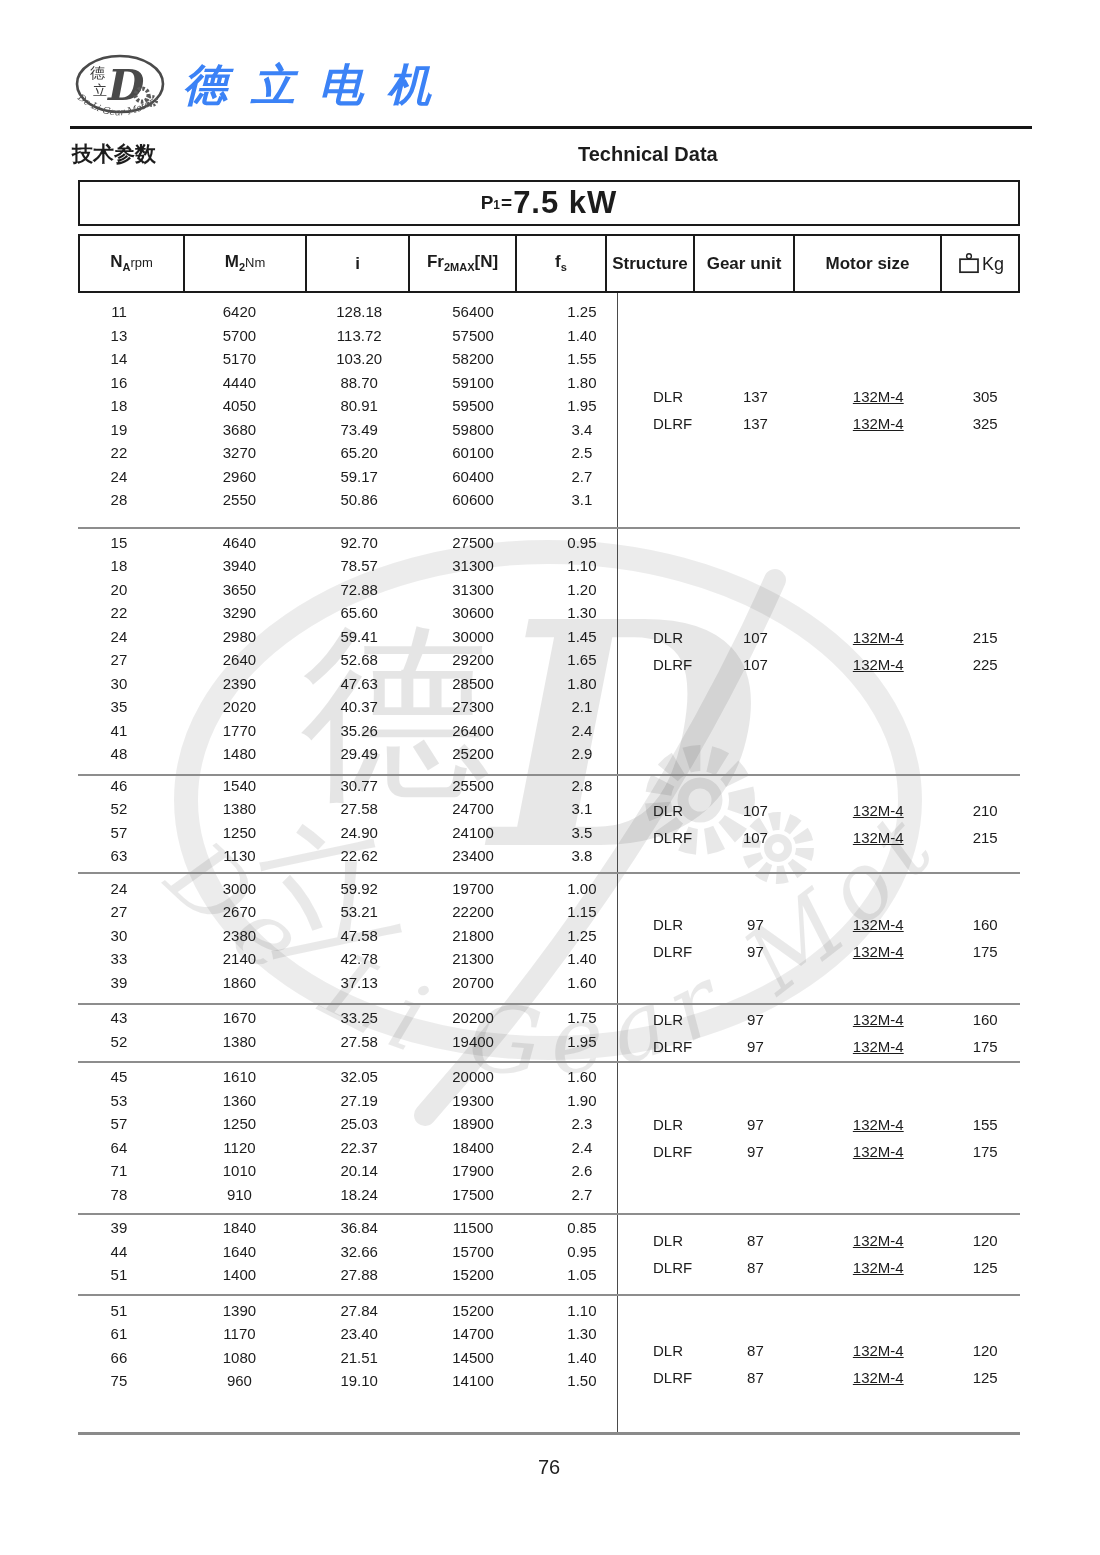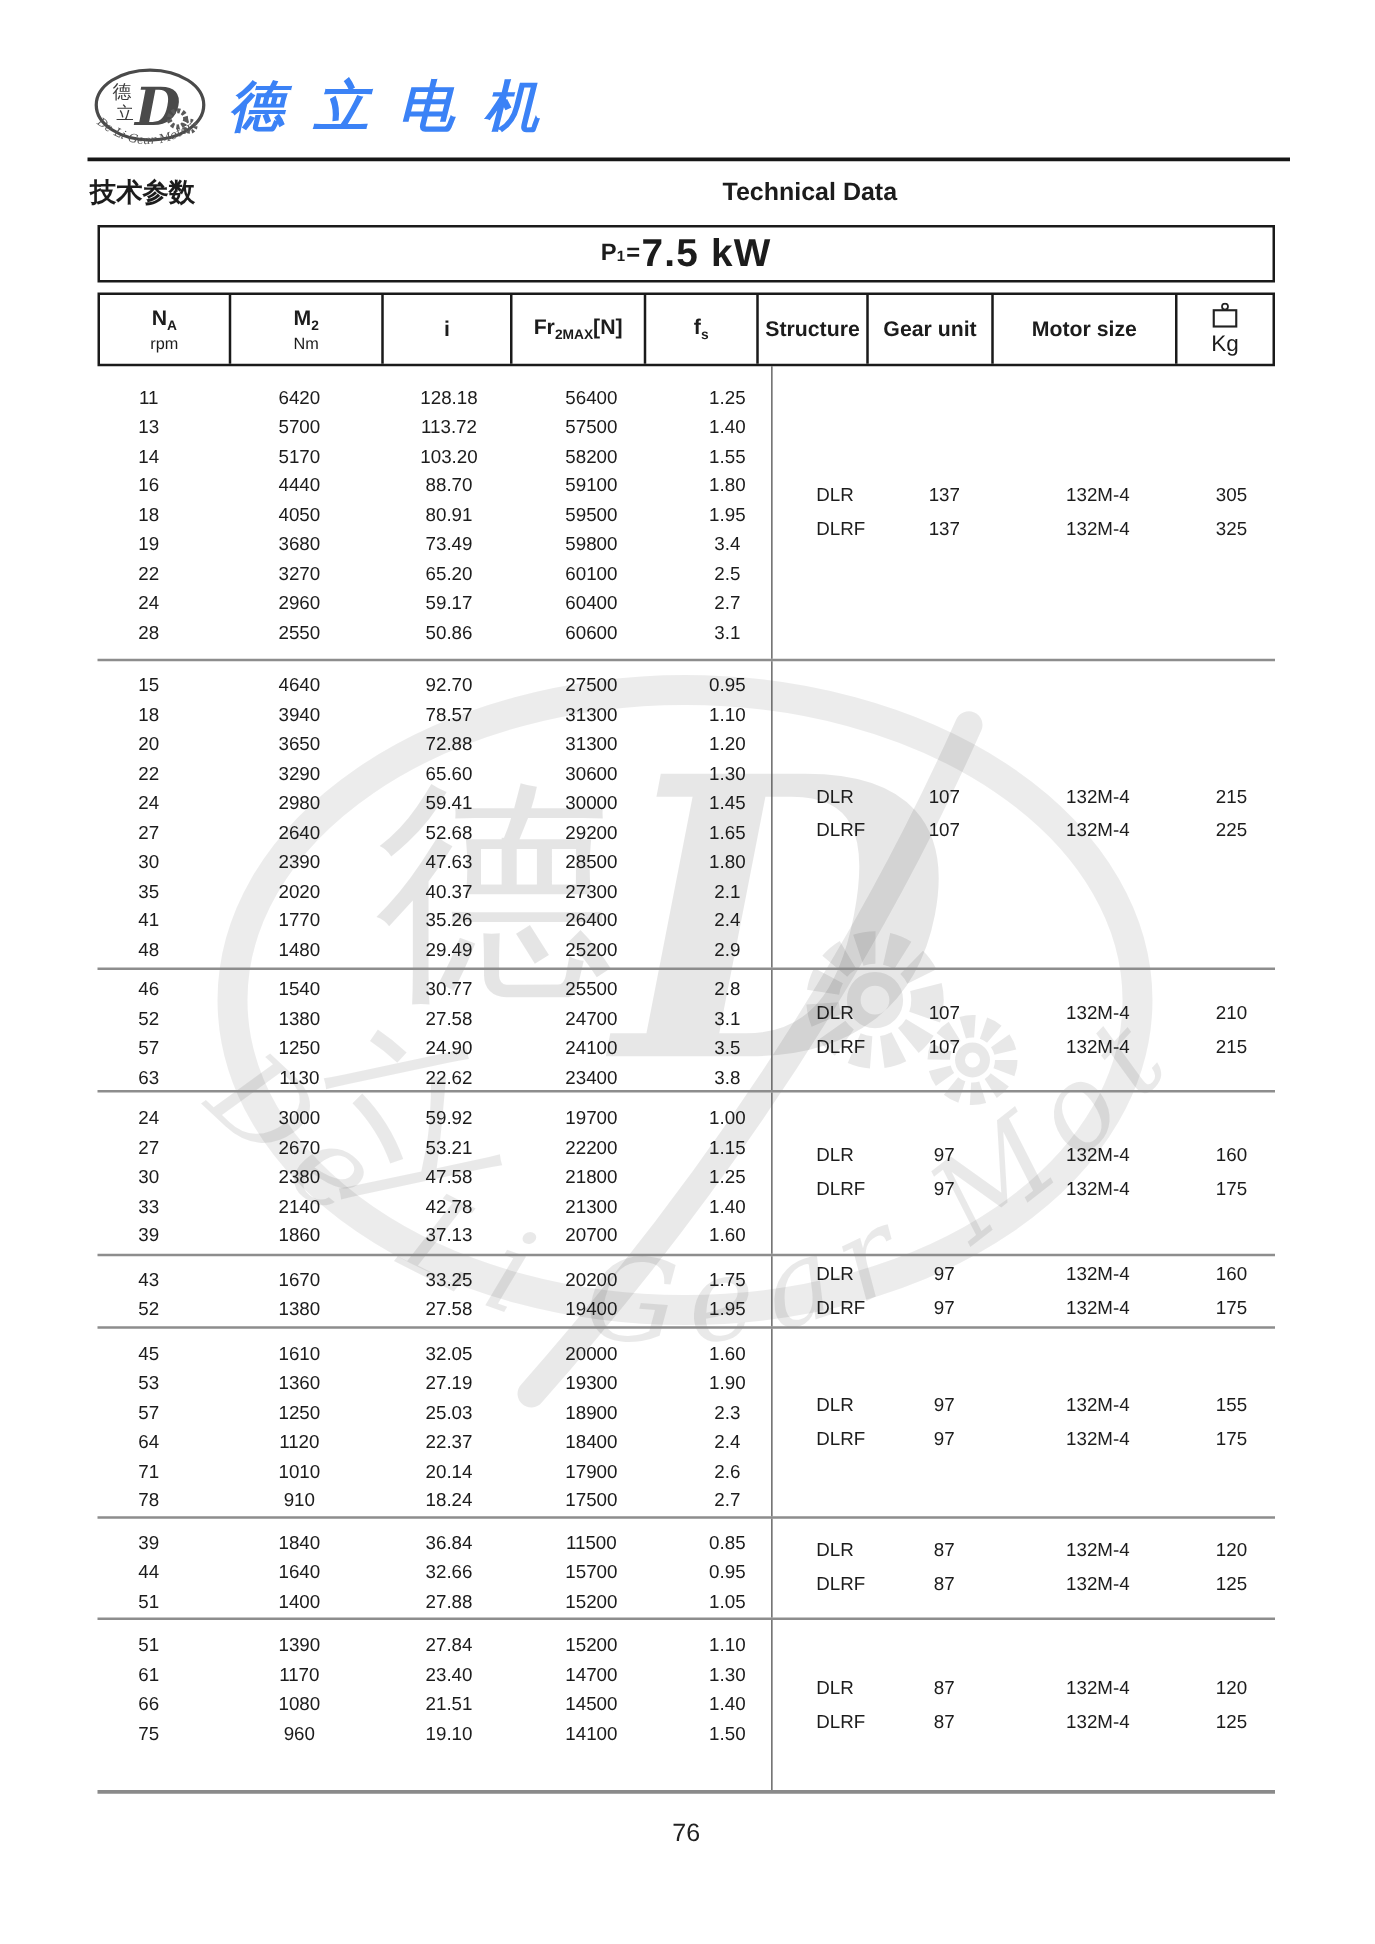--- a/index.html
+++ b/index.html
@@ -26,48 +26,48 @@
     display:flex; align-items:center; justify-content:center; margin-bottom:8px;
   }
   .p-pre{font-size:19px; font-weight:bold;}
   .p-sub{font-size:12px; font-weight:bold; position:relative; top:2px;}
   .p-eq{font-size:19px; font-weight:bold; margin:0 1px;}
   .p-val{font-size:31px; font-weight:bold; letter-spacing:1px;}
   
   .head-table{display:flex; border:2px solid #1a1a1a; height:55px; background:#fff;}
   .head-cell{
     box-sizing:border-box; border-right:2px solid #1a1a1a;
-    display:flex; flex-direction:column; align-items:center; justify-content:center;
+    display:flex; flex-direction:row; align-items:center; justify-content:center;
     line-height:1.15;
   }
   .head-cell:last-child{border-right:none; flex:1;}
   .head-main{font-size:17px; font-weight:bold; white-space:nowrap;}
   .head-main sub{font-size:11px;}
   .head-unit{font-size:13px; font-weight:normal;}
   .kg-label{font-size:18px; font-weight:normal; margin-top:1px;}
   
   .c0{width:105px}.c1{width:122px}.c2{width:103px}.c3{width:107px}.c4{width:90px}
   .h5{width:88px}.h6{width:100px}.h7{width:147px}
   .a0{width:88px; text-align:left; padding-left:35px; box-sizing:border-box;}
   .a1{width:100px; text-align:center;}
-  .a2{width:147px; text-align:center;}
+  .a2{width:147px; text-align:center;text-decoration:underline;}
   .a3{width:68px; text-align:center;}
   
   #blocks{background:transparent;}
   .block{position:relative; border-bottom:2px solid #8d8d8d;}
   .block:nth-child(1){padding:10px 0 12px;}
   .block:nth-child(2){padding:5px 0 5px;}
   .block:nth-child(3){padding:1px 0 1px;}
   .block:nth-child(4){padding:6px 0 6px;}
   .block:nth-child(5){padding:4px 0 5px;}
   .block:nth-child(6){padding:5px 0 4px;}
   .block:nth-child(7){padding:4px 0 4px;}
   .block:nth-child(8){padding:6px 0 36px; border-bottom:none;}
   .rows{width:539px;}
-  .row{display:flex; height:23.5px; align-items:flex-end; font-size:15px;gap:32px;}
+  .row{display:flex; height:23.5px; align-items:flex-start; font-size:15px;gap:32px;}
   .row span{text-align:center; display:inline-block;}
   .annos{
     position:absolute; left:539px; top:0; bottom:0; width:401px;
     display:flex; flex-direction:column; justify-content:center;
     border-left:1.5px solid #4a4a4a;
   }
   .anno-row{display:flex; height:27px; align-items:center; font-size:15px;}
   .anno-row span{display:inline-block;}
   
   .footer-rule{height:3px; background:#8a8a8a; margin-top:0;}

